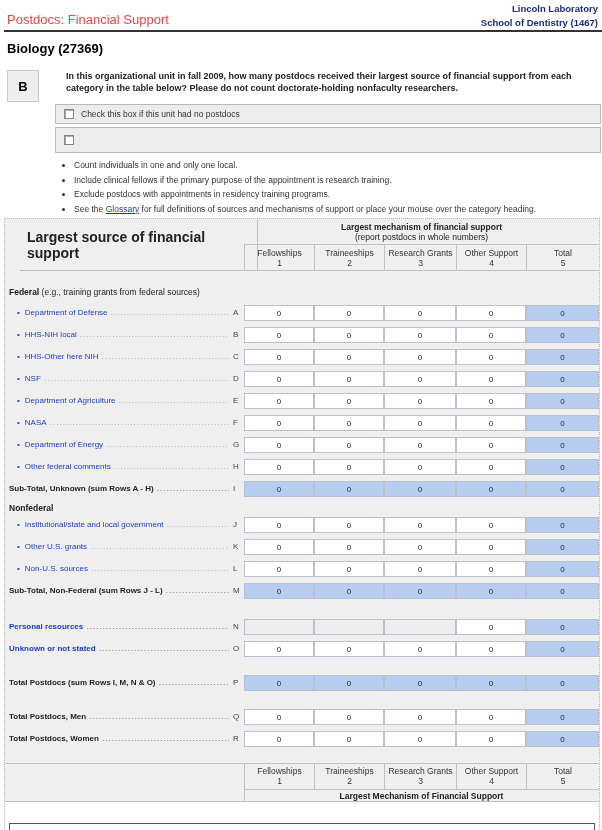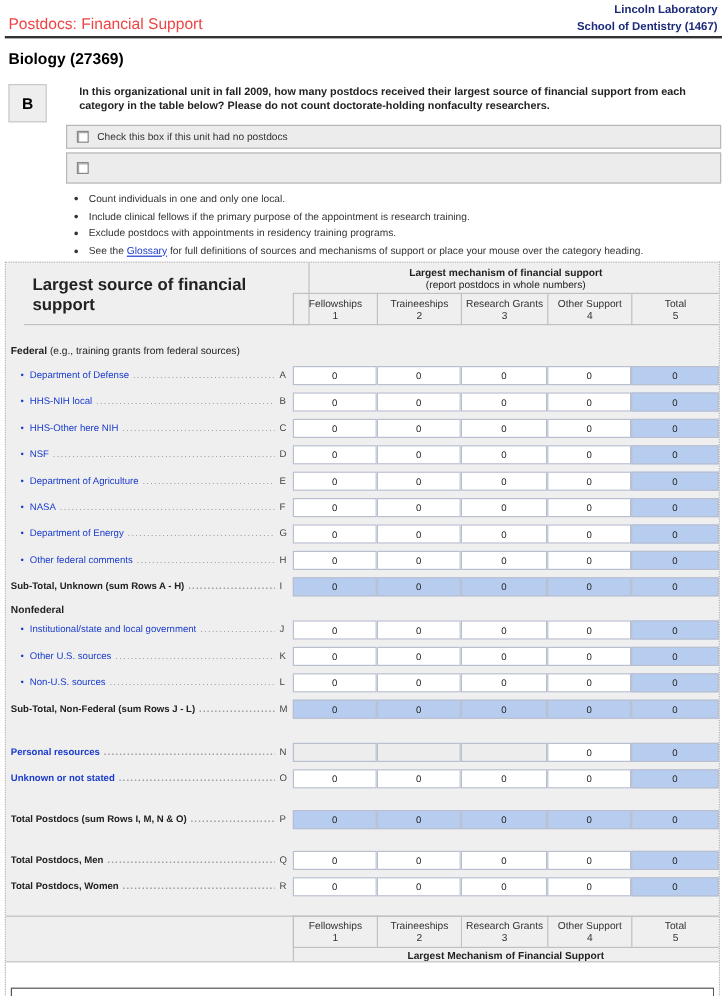--- a/index.html
+++ b/index.html
@@ -189,21 +189,21 @@
     <div class="cell total" style="left: 379px; width: 72px; top: 262px;">0</div>
     <div class="cell total" style="left: 451px; width: 70px; top: 262px;">0</div>
     <div class="cell total" style="left: 521px; width: 73px; top: 262px;">0</div>
     <div class="lbl bul" style="top: 301px;"><span>Institutional/state and local government</span><span class="dots"> ............................................................</span></div>
     <div class="rl" style="top: 301px;">J</div>
     <div class="cell" style="left: 239px; width: 70px; top: 298px;">0</div>
     <div class="cell" style="left: 309px; width: 70px; top: 298px;">0</div>
     <div class="cell" style="left: 379px; width: 72px; top: 298px;">0</div>
     <div class="cell" style="left: 451px; width: 70px; top: 298px;">0</div>
     <div class="cell total" style="left: 521px; width: 73px; top: 298px;">0</div>
-    <div class="lbl bul" style="top: 323px;"><span>Other U.S. sources</span><span class="dots"> ............................................................</span></div>
+    <div class="lbl bul" style="top: 323px;"><span>Other U.S. grants</span><span class="dots"> ............................................................</span></div>
     <div class="rl" style="top: 323px;">K</div>
     <div class="cell" style="left: 239px; width: 70px; top: 320px;">0</div>
     <div class="cell" style="left: 309px; width: 70px; top: 320px;">0</div>
     <div class="cell" style="left: 379px; width: 72px; top: 320px;">0</div>
     <div class="cell" style="left: 451px; width: 70px; top: 320px;">0</div>
     <div class="cell total" style="left: 521px; width: 73px; top: 320px;">0</div>
     <div class="lbl bul" style="top: 345px;"><span>Non-U.S. sources</span><span class="dots"> ............................................................</span></div>
     <div class="rl" style="top: 345px;">L</div>
     <div class="cell" style="left: 239px; width: 70px; top: 342px;">0</div>
     <div class="cell" style="left: 309px; width: 70px; top: 342px;">0</div>

